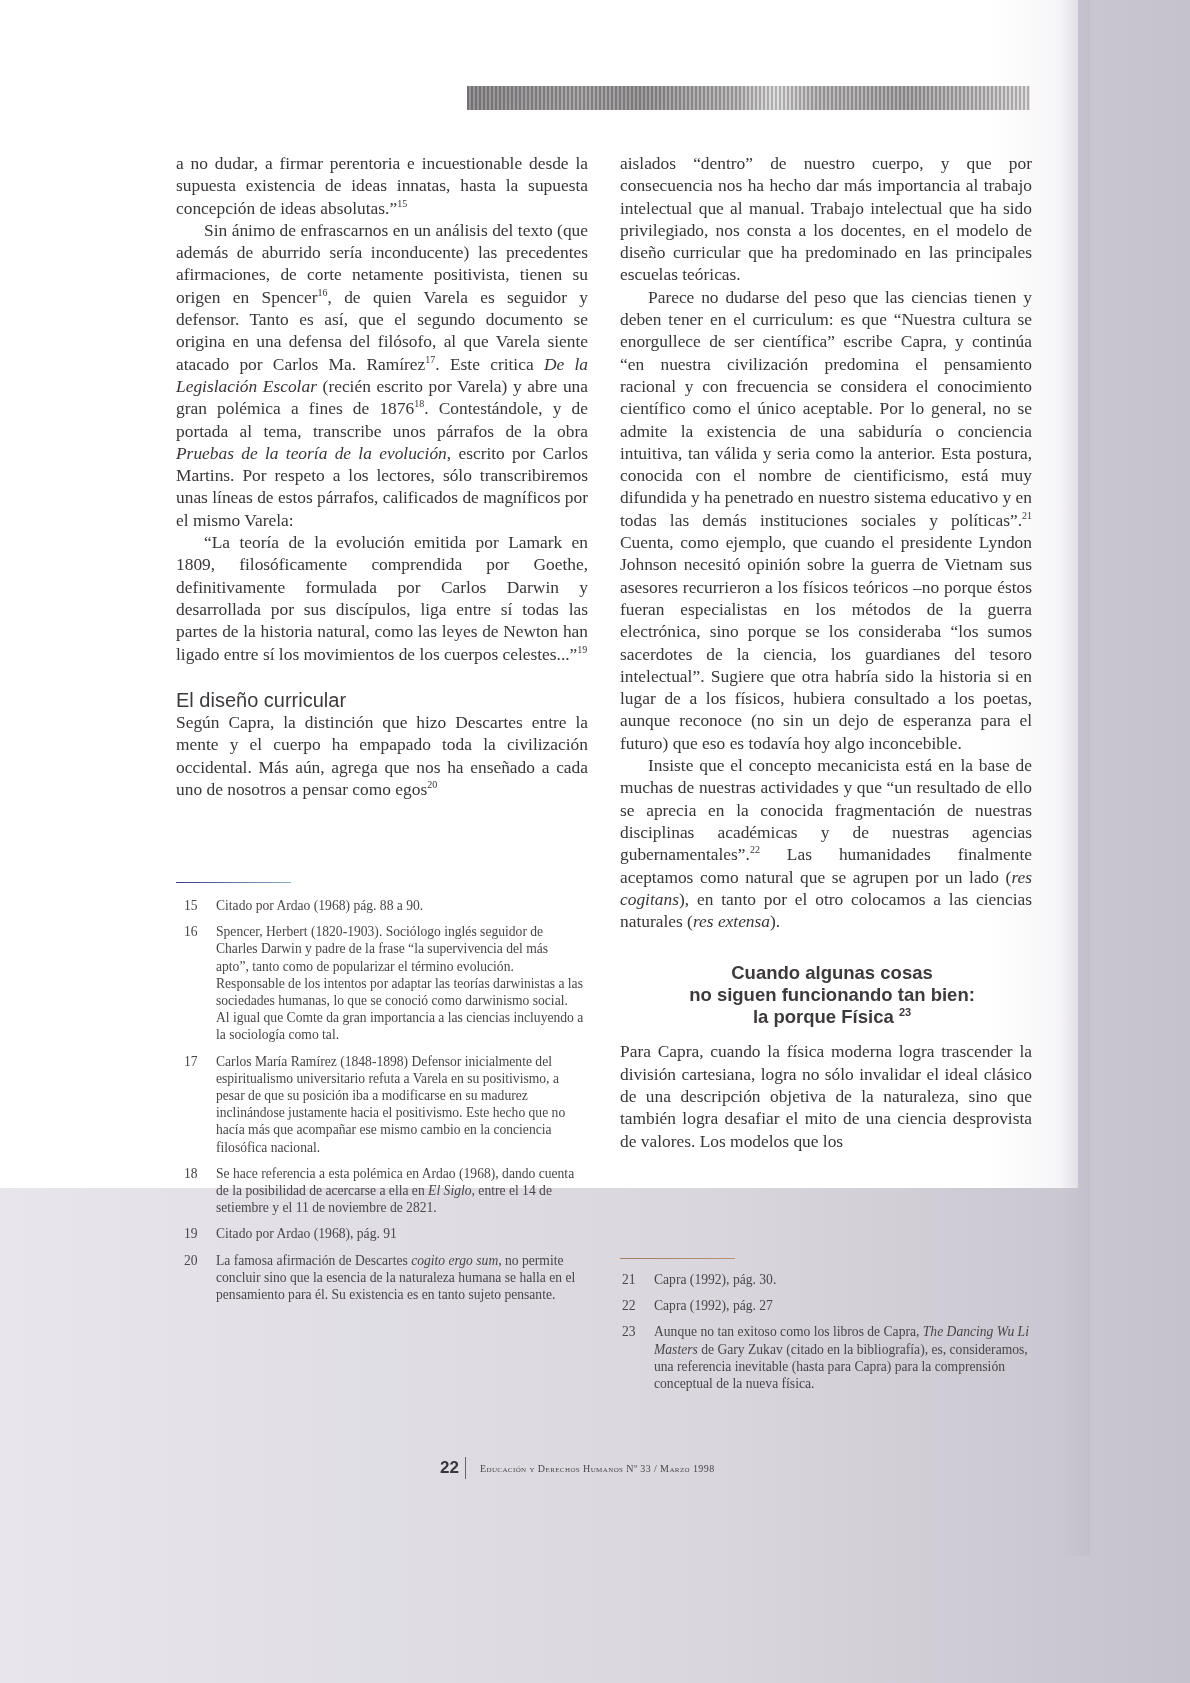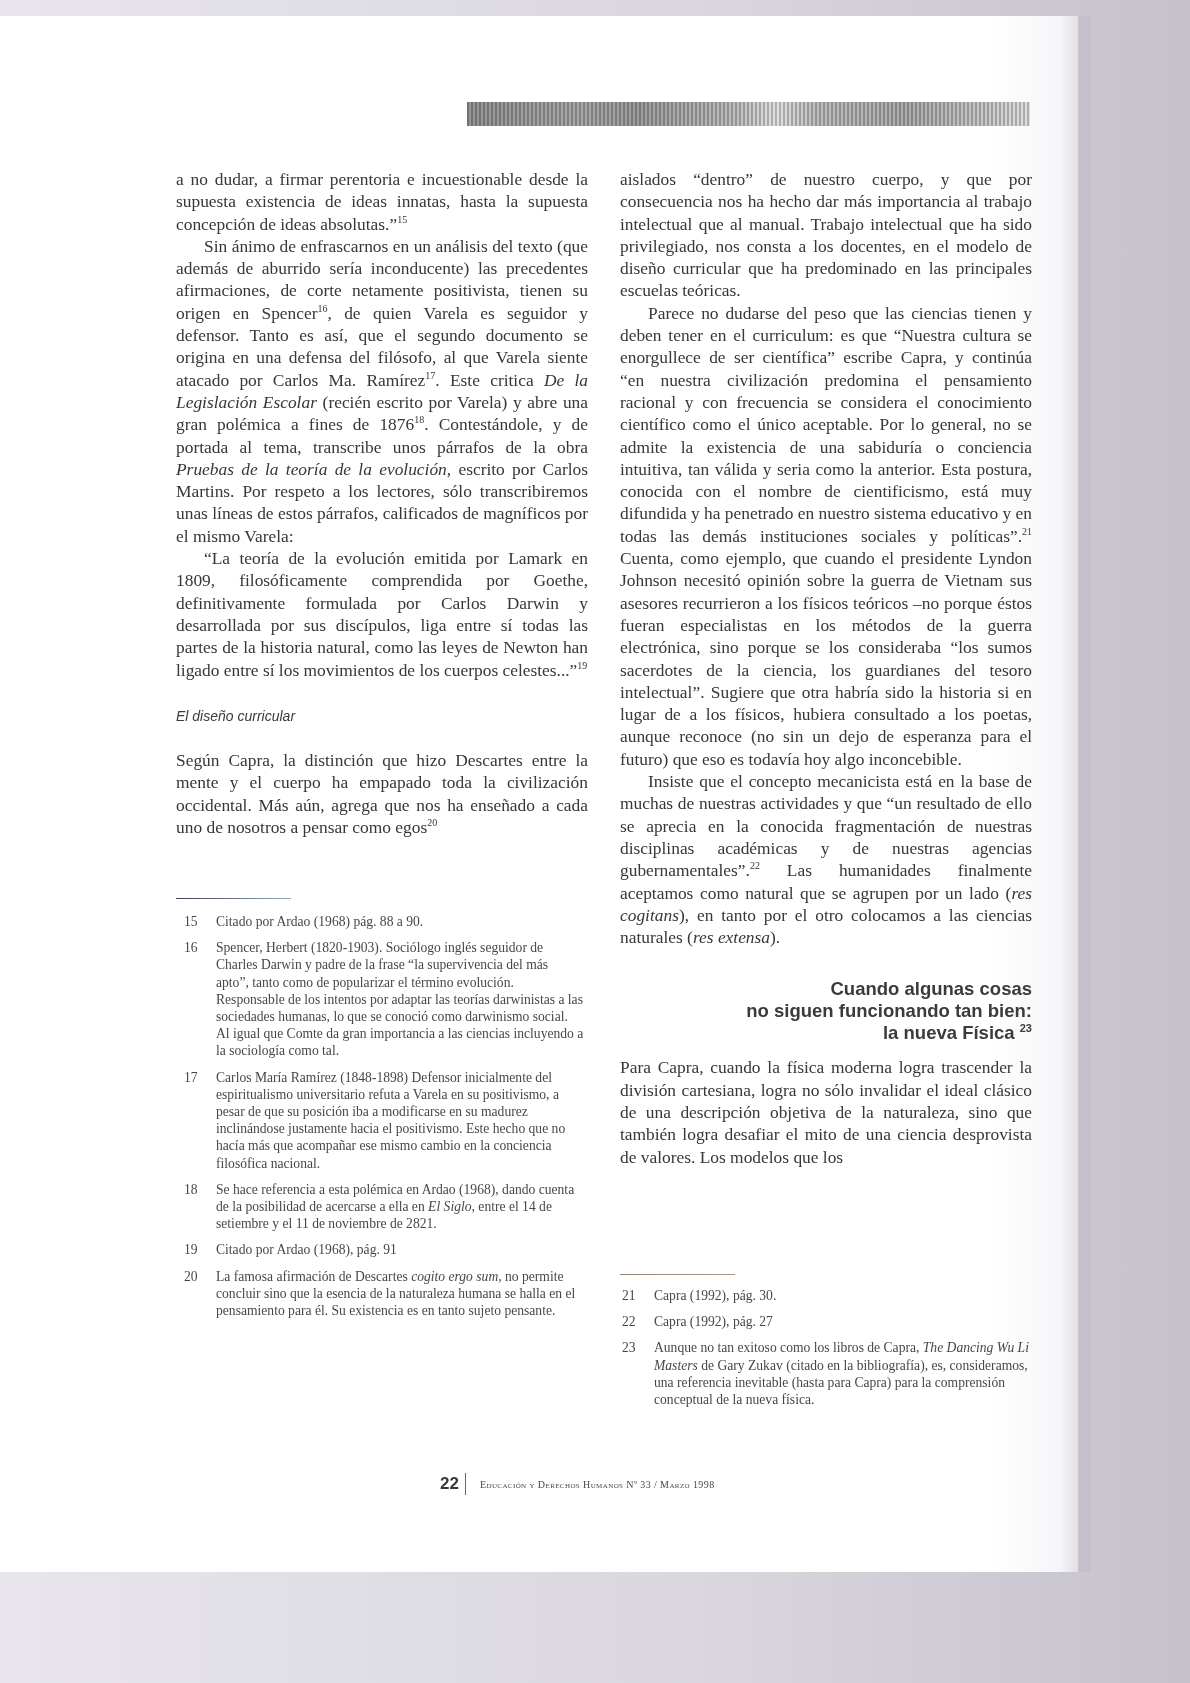--- a/index.html
+++ b/index.html
@@ -3,21 +3,21 @@
   <meta charset="utf-8">
   <style>
     html, body { margin: 0; padding: 0; }
     body {
       width: 1190px; height: 1683px; position: relative; overflow: hidden;
       background: linear-gradient(90deg, #e8e6ec 0%, #d9d6de 60%, #c6c2cc 100%);
       font-family: "Liberation Serif", "DejaVu Serif", serif;
       color: #3a3538;
     }
     .page {
-      position: absolute; left: 0; top: 16px; width: 1078px; height: 1556px;
+      position: absolute; left: 0; top: 0; width: 1078px; height: 1188px;
       background: linear-gradient(90deg, #ffffff 0%, #ffffff 92%, #f3f2f5 100%);
     }
     .page-shadow {
       position: absolute; left: 1060px; top: 0; width: 30px; height: 1556px;
       background: linear-gradient(90deg, rgba(255,255,255,0) 0%, rgba(190,185,198,0.55) 100%);
     }
     .header-band {
       position: absolute; left: 467px; top: 86px; width: 563px; height: 24px;
       background:
         repeating-linear-gradient(90deg, rgba(80,80,80,0.35) 0 2px, rgba(255,255,255,0.2) 2px 4px),
@@ -25,26 +25,26 @@
       opacity: 0.9;
     }
     .col { position: absolute; font-size: 17.4px; line-height: 22.3px; text-align: justify; }
     .col-left { left: 176px; top: 152px; width: 412px; }
     .col-right { left: 620px; top: 152px; width: 412px; }
     .col p { margin: 0; }
     .col p.indent { text-indent: 28px; }
     sup { font-size: 10px; line-height: 0; vertical-align: super; }
     .sec-head-italic {
       font-family: "Liberation Sans", "DejaVu Sans", sans-serif;
-      font-style: italic; font-size: 14px; color: #3d393c; margin: 24px 0 22px 0;
+      font-size: 20px; color: #3d393c; margin: 24px 0 0 0;
     }
     .sec-head-bold {
       font-family: "Liberation Sans", "DejaVu Sans", sans-serif;
       font-weight: bold; font-size: 18.5px; line-height: 22px; color: #3d393c;
-      margin: 30px 0 12px 12px; text-align: right;
+      margin: 30px 0 12px 12px; text-align: center;
     }
     .sec-head-bold sup { font-size: 11px; }
     .fn-rule { position: absolute; height: 1px; }
     .fn-rule-left { left: 176px; top: 882px; width: 115px; background: linear-gradient(90deg,#3a3a8a,#8ab0c0); }
     .fn-rule-right { left: 620px; top: 1258px; width: 115px; background: linear-gradient(90deg,#a08060,#c09070); }
     .footnotes { position: absolute; font-size: 13.6px; line-height: 17.2px; color: #4a4549; }
     .fn-left { left: 184px; top: 897px; width: 400px; }
     .fn-right { left: 622px; top: 1271px; width: 410px; }
     .fn { display: flex; margin-bottom: 9px; }
     .fn-num { width: 32px; flex: none; }
@@ -103,21 +103,21 @@
       </div>
   </div>
 
   <div class="col col-right">
     <p><span>aislados “dentro” de nuestro cuerpo, y que por consecuencia nos ha hecho dar más importancia al trabajo intelectual que al manual. Trabajo intelectual que ha sido privilegiado, nos consta a los docentes, en el modelo de diseño curricular que ha predominado en las principales escuelas teóricas.</span></p>
     <p class="indent"><span>Parece no dudarse del peso que las ciencias tienen y deben tener en el curriculum: es que “Nuestra cultura  se enorgullece de ser científica” escribe Capra, y continúa “en nuestra civilización predomina el pensamiento racional y con frecuencia se considera el conocimiento científico como el único aceptable. Por lo general, no se admite la existencia de una sabiduría o conciencia intuitiva, tan válida y seria como la anterior. Esta postura, conocida con el nombre de cientificismo, está muy difundida y ha penetrado en nuestro sistema educativo y en todas las demás instituciones sociales y políticas”.</span><sup>21</sup><span> Cuenta, como ejemplo, que cuando el presidente Lyndon Johnson necesitó opinión sobre la guerra de Vietnam sus asesores recurrieron a los físicos teóricos –no porque éstos fueran especialistas en los métodos de la guerra electrónica, sino porque se los consideraba “los sumos sacerdotes de la ciencia, los guardianes del tesoro intelectual”. Sugiere que otra habría sido la historia si en lugar de a los físicos, hubiera consultado a los poetas, aunque reconoce (no sin un dejo de esperanza para el futuro) que eso es todavía hoy algo inconcebible.</span></p>
     <p class="indent"><span>Insiste que el concepto mecanicista está en la base de muchas de nuestras actividades y que “un resultado de ello se aprecia en la conocida fragmentación de nuestras disciplinas académicas y de nuestras agencias gubernamentales”.</span><sup>22</sup><span> Las humanidades finalmente aceptamos como natural que se agrupen por un lado (</span><i>res cogitans</i><span>), en tanto por el otro colocamos a las ciencias naturales (</span><i>res extensa</i><span>).</span></p>
     <div class="sec-head-bold">
       <div>Cuando algunas cosas</div>
       <div>no siguen funcionando tan bien:</div>
-      <div><span>la nueva Física</span> <sup>23</sup></div>
+      <div><span>la porque Física</span> <sup>23</sup></div>
     </div>
     <p>Para Capra, cuando la física moderna logra trascender la división cartesiana, logra no sólo invalidar el ideal clásico de una descripción objetiva de la naturaleza, sino que también logra desafiar el mito de una ciencia desprovista de valores. Los modelos que los</p>
   </div>
 
   <div class="fn-rule fn-rule-right"></div>
   <div class="footnotes fn-right">
     <div class="fn">
         <span class="fn-num">21</span>
         <span class="fn-text">Capra (1992), pág. 30.</span>
       </div>

